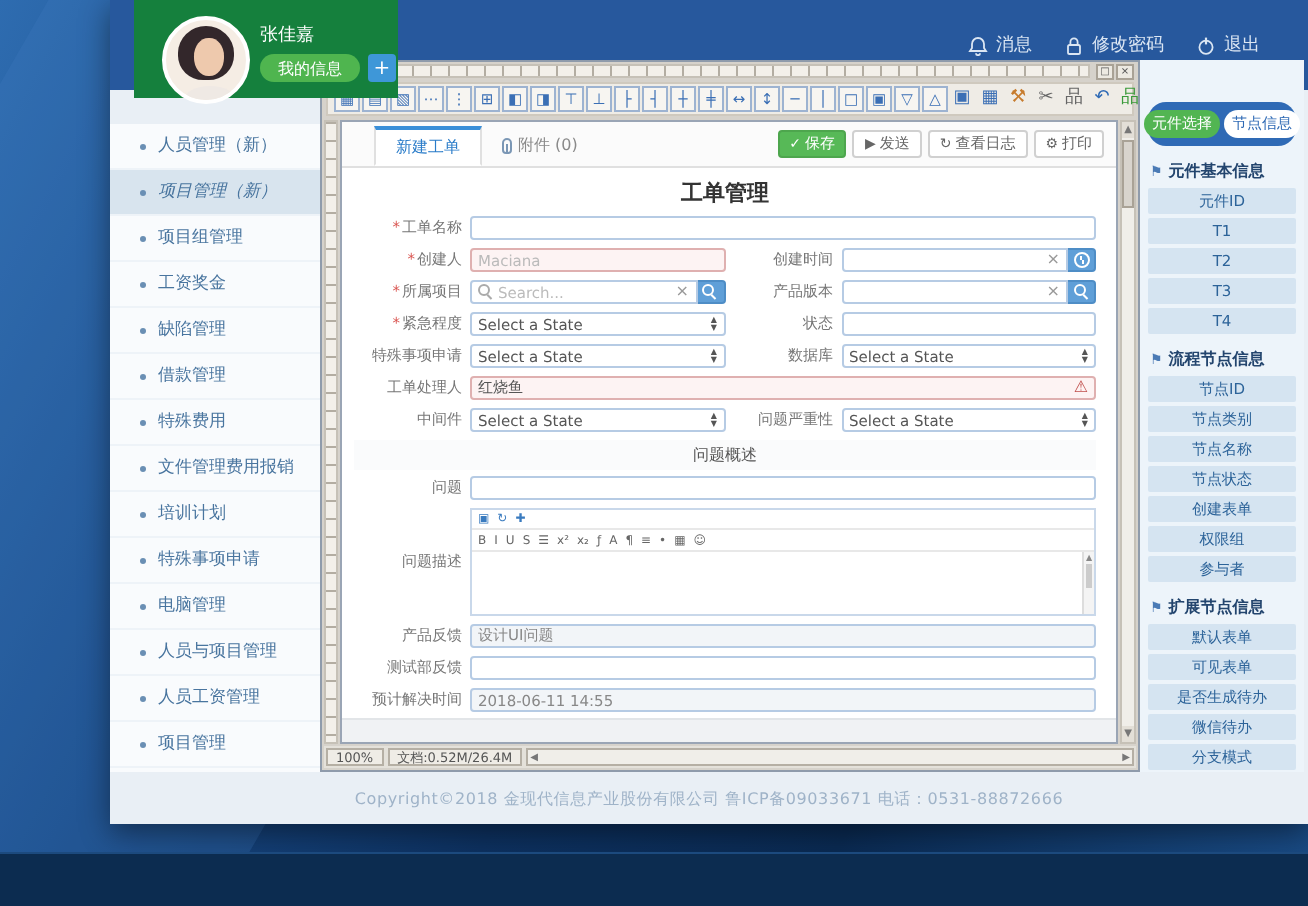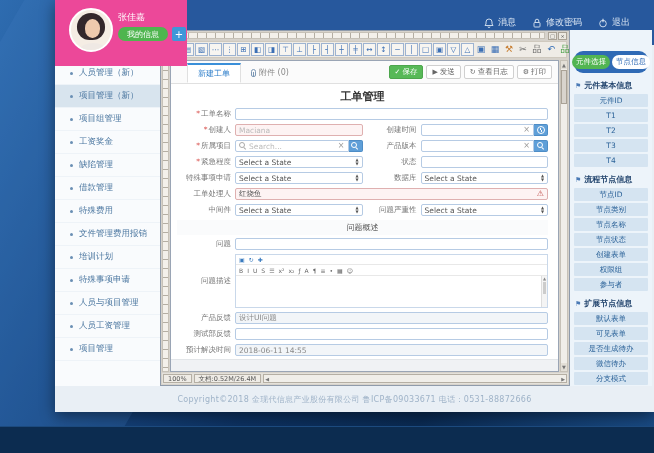--- a/index.html
+++ b/index.html
@@ -9,33 +9,33 @@
     background:rgba(62,125,190,.25); transform:rotate(30deg); }
 
   .bottom-bar { position:absolute; left:0; right:0; bottom:0; height:27px; background:#0c2c50; border-top:1px solid #1c4a7e; }
 
   .app { position:absolute; left:55px; top:0; width:599px; height:412px; background:#e9eff5; box-shadow:0 4px 14px rgba(0,0,0,.45); }
 
   
   .topbar { height:45px; background:#27589d; display:flex; justify-content:flex-end; align-items:center; gap:16px; padding-right:24px; }
   .topbar-action { display:flex; align-items:center; gap:4px; color:#dbe6f3; font-size:9px; cursor:pointer; }
 
-  .user-panel { position:absolute; left:0; top:0; width:132px; height:66px; background:#ec4899; z-index:6; }
+  .user-panel { position:absolute; left:12px; top:0; width:132px; height:49px; background:#15803d; z-index:6; }
   .avatar { position:absolute; left:14px; top:8px; width:44px; height:44px; border-radius:50%; background:#f5ede4; border:2px solid #fff; overflow:hidden; }
   .avatar .hair { position:absolute; left:6px; top:3px; right:6px; height:27px; background:#33272b; border-radius:50% 50% 45% 45%; }
   .avatar .face { position:absolute; left:14px; top:9px; width:15px; height:19px; background:#eec9ad; border-radius:48%; }
   .avatar .shirt { position:absolute; left:9px; bottom:-7px; width:26px; height:14px; background:#efe9e4; border-radius:50% 50% 0 0; }
   .user-name { position:absolute; left:63px; top:11px; color:#fff; font-size:9px; }
   .myinfo-btn { position:absolute; left:63px; top:27px; width:50px; height:14px; background:#4fb54f; border:none; border-radius:7px; color:#fff; font-size:8px; line-height:13px; text-align:center; cursor:pointer; }
   .plus-btn { position:absolute; left:117px; top:27px; width:14px; height:14px; background:#3e97d8; border:none; border-radius:2px; color:#fff; font-size:10px; line-height:13px; text-align:center; cursor:pointer; }
 
   
   .sidebar { position:absolute; left:0; top:62px; width:110px; bottom:26px; background:#f9fbfd; overflow:hidden; }
   .side-item { height:23px; display:flex; align-items:center; gap:6px; padding-left:15px; font-size:8.5px; color:#49759f; border-bottom:1px solid #eef3f8; cursor:pointer; white-space:nowrap; }
-  .side-item.active { background:#d8e4ee; }
+  .side-item.active { background:#d8e4ee;font-style:italic; }
   .side-item .dot { width:3px; height:3px; border-radius:50%; background:#6a8fb4; flex-shrink:0; }
 
   
   .editor { position:absolute; left:105px; top:30px; width:410px; height:356px; background:#d6d2cb; border:1px solid #8f9bab; }
   .hruler { position:absolute; left:8px; top:1px; right:24px; height:7px; background:#f3f0ea; border:1px solid #c6c1b7;
     background-image:repeating-linear-gradient(90deg,#b3ad a2 0,#b3ada2 1px,transparent 1px,transparent 9px);
     background-image:repeating-linear-gradient(90deg,#b3ada2 0,#b3ada2 1px,transparent 1px,transparent 9px); }
   .win-btns { position:absolute; right:2px; top:1px; display:flex; gap:1px; }
   .win-btn { width:9px; height:8px; background:#ece9e2; border:1px solid #a9a296; font-size:5px; line-height:6px; text-align:center; color:#555; }
   .toolbar { position:absolute; left:2px; top:10px; right:2px; height:17px; background:#efece6; border:1px solid #cfc9be; display:flex; align-items:center; gap:1px; padding:0 3px; }
@@ -183,20 +183,24 @@
         <span class="dot"></span>
         <span>文件管理费用报销</span>
       </div>
       <div class="side-item">
         <span class="dot"></span>
         <span>培训计划</span>
       </div>
       <div class="side-item">
         <span class="dot"></span>
         <span>特殊事项申请</span>
+      </div>
+      <div class="side-item">
+        <span class="dot"></span>
+        <span>电脑管理</span>
       </div>
       <div class="side-item">
         <span class="dot"></span>
         <span>人员与项目管理</span>
       </div>
       <div class="side-item">
         <span class="dot"></span>
         <span>人员工资管理</span>
       </div>
       <div class="side-item">

